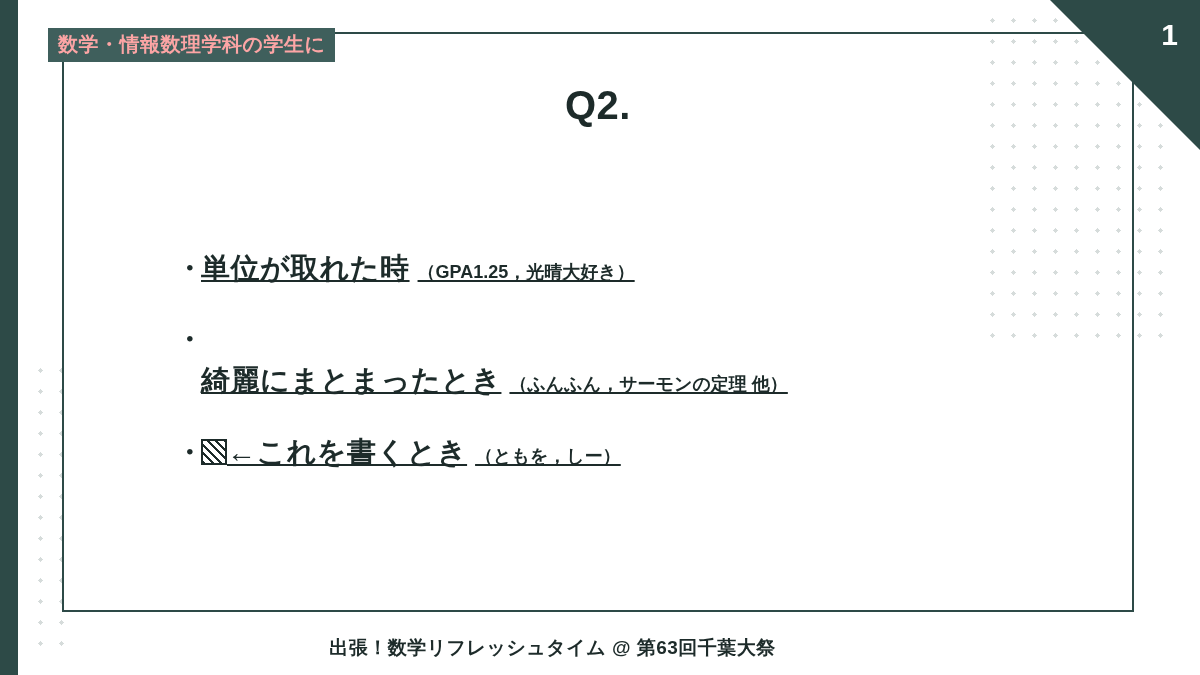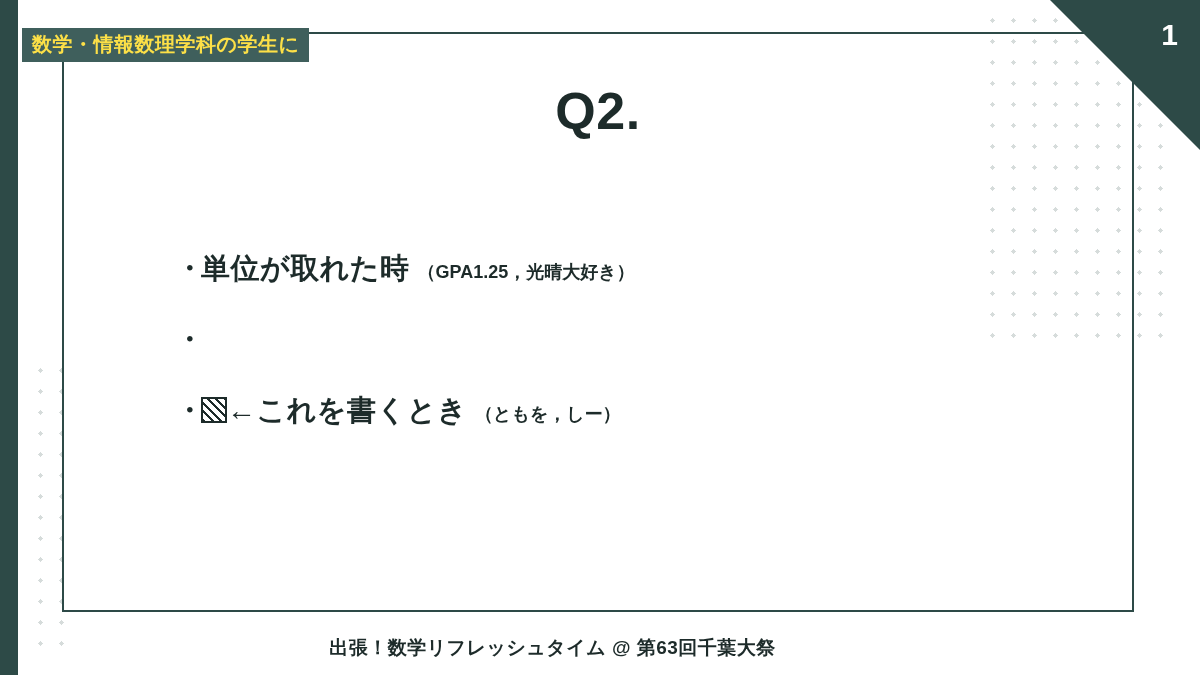--- a/index.html
+++ b/index.html
@@ -87,41 +87,42 @@
   
   .ribbons {
     position: absolute;
     left: 22px;
     top: 28px;
     z-index: 5;
   }
   .ribbon {
     display: inline-block;
     background: #3f5f5c;
-    color: #fde047;
+    color: #fca5a5;
     font-weight: bold;
     font-size: 20px;
     letter-spacing: 0.5px;
     padding: 5px 10px 6px 10px;
     line-height: 1.15;
     white-space: nowrap;
+    margin-left: 26px;
   }
   .ribbon-wrap { display: block; }
 
   
   .headline {
     position: absolute;
     left: 62px;
     top: 82px;
     width: 1072px;
     text-align: center;
     color: #1d2b2a;
   }
   .q-label {
-    font-size: 52px;
+    font-size: 40px;
     font-weight: bold;
     line-height: 1.15;
     letter-spacing: 0.5px;
   }
   .q-title {
     font-size: 52px;
     font-weight: bold;
     line-height: 1.2;
     margin-top: 4px;
     letter-spacing: 1px;
@@ -130,20 +131,21 @@
   
   .bullets {
     position: absolute;
     left: 175px;
     top: 248px;
     width: 900px;
     color: #1d2b2a;
   }
   .bullet-item {
     margin-bottom: 30px;
+    text-decoration: underline;
   }
   .bullet-item:last-child { margin-bottom: 0; margin-top: 11px; }
   .bline {
     font-size: 29px;
     font-weight: bold;
     line-height: 1.42;
     letter-spacing: 0.5px;
   }
   .bdot {
     display: inline-block;
@@ -223,20 +225,21 @@
 
     <div class="bullet-item">
       <div class="bline">
         <span class="bdot"></span><span>単位が取れた時</span><span class="note">（GPA1.25，光晴大好き）</span>
       </div>
     </div>
 
     <div class="bullet-item">
       <div class="bline">
         <span class="bdot"></span>
+        <span class="cont"><span>綺麗にまとまったとき</span><span class="note">（ふんふん，サーモンの定理 他）</span></span>
       </div>
     </div>
 
 
     <div class="bullet-item">
       <div class="bline">
         <span class="bdot"></span><span class="hatch-box"></span><span>←これを書くとき</span><span class="note">（ともを，しー）</span>
       </div>
     </div>
 

